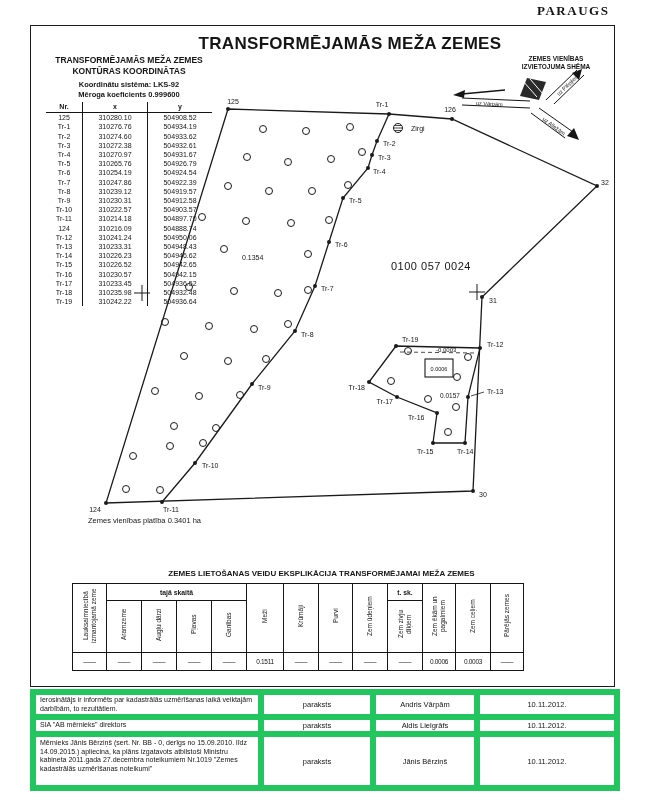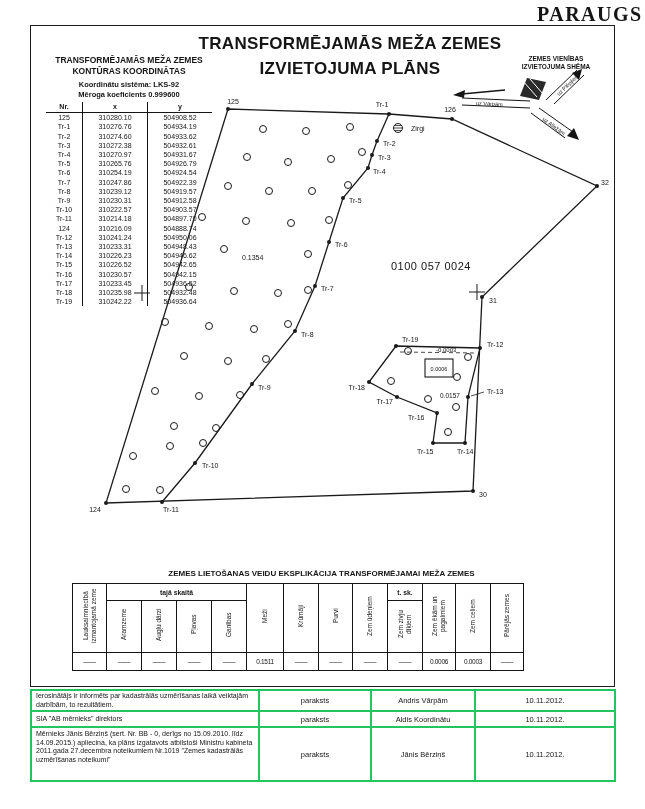--- a/index.html
+++ b/index.html
@@ -1,20 +1,20 @@
 <!DOCTYPE html>
 <html><head>
 <meta charset="utf-8">
 <style>
   html,body{margin:0;padding:0;}
   body{width:645px;height:809px;position:relative;background:#fff;color:#151515;
        font-family:"Liberation Sans",sans-serif;overflow:hidden;}
   .abs{position:absolute;}
   #watermark{top:3px;left:537px;font-family:"Liberation Serif",serif;font-weight:bold;
-             font-size:20px;letter-spacing:1.5px;}
+             font-size:13px;letter-spacing:1.5px;}
   #frame{left:30px;top:25px;width:583px;height:660px;border:1.6px solid #1c1c1c;}
   #main-title{left:168px;top:31px;width:364px;text-align:center;font-size:17px;
               font-weight:bold;line-height:25px;letter-spacing:.3px;}
   
   #coords{left:34px;top:55px;width:190px;text-align:center;}
   #coords .t{font-size:8.5px;font-weight:bold;line-height:10.5px;}
   #coords .s{font-size:7.5px;font-weight:bold;line-height:9.5px;}
   #coords .s1{margin-top:4px;}
   #coord-table{margin:3px auto 0;border-collapse:collapse;font-size:7px;line-height:9.2px;}
   #coord-table th{font-weight:bold;border-bottom:1.3px solid #151515;padding:0 2px 1px;}
@@ -49,34 +49,33 @@
   #expl-title{left:30px;top:569px;width:583px;text-align:center;font-size:8px;font-weight:bold;}
   #expl{left:72px;top:583px;border-collapse:collapse;table-layout:fixed;}
   #expl td{border:1px solid #151515;text-align:center;vertical-align:middle;padding:1px;}
   #expl .band{font-size:6.8px;font-weight:bold;height:14px;}
   .vtext{display:inline-block;writing-mode:vertical-rl;transform:rotate(180deg);
          font-size:6.5px;line-height:7.6px;height:58px;}
   #expl .h2 .vtext{height:45px;}
   #expl .val{font-size:6.5px;height:15px;letter-spacing:-.3px;}
   
   #sig{left:30px;top:689px;border-collapse:collapse;table-layout:fixed;}
-  #sig td{border:2px solid #22c55e;font-size:7.5px;text-align:center;vertical-align:middle;
+  #sig td{border:6px solid #22c55e;font-size:7.5px;text-align:center;vertical-align:middle;
           padding:1px 4px;}
   #sig td.desc{font-size:7px;line-height:8.5px;text-align:left;vertical-align:middle;}
   #sig tr.r3 td.desc{vertical-align:top;padding-top:2px;}
 </style>
 </head>
 <body>
 
 <div class="abs" id="watermark">PARAUGS</div>
 <div class="abs" id="frame"></div>
 
 <div class="abs" id="main-title">
   <div>TRANSFORMĒJAMĀS MEŽA ZEMES</div>
-  <div>IZVIETOJUMA PLĀNS</div>
 </div>
 
 <div class="abs" id="coords">
   <div class="t">TRANSFORMĒJAMĀS MEŽA ZEMES</div>
   <div class="t">KONTŪRAS KOORDINĀTAS</div>
   <div class="s s1">Koordinātu sistēma: LKS-92</div>
   <div class="s">Mēroga koeficients 0.999600</div>
   <table id="coord-table">
     <thead>
       <tr>
@@ -324,20 +323,21 @@
       <text x="439" y="371" class="alabel" font-size="5.5" text-anchor="middle">0.0006</text>
       <text x="440" y="398" class="alabel" font-size="6.5" text-anchor="start">0.0157</text>
     </g>
   <circle cx="398" cy="128" r="4.5" class="tree"></circle>
   <path class="thin" d="M394.5 125.5 L401.5 125.5 M393.5 128 L402.5 128 M394.5 130.5 L401.5 130.5"></path>
   <text x="411" y="131" class="vlabel">Zirgi</text>
   <text x="391" y="270" class="cadastre">0100 057 0024</text>
 </svg>
 
 <div class="abs" id="notes">
+    <div>Zemes vienības platība 0.3401 ha</div>
   </div>
 
 <div class="abs" id="expl-title">ZEMES LIETOŠANAS VEIDU EKSPLIKĀCIJA TRANSFORMĒJAMAI MEŽA ZEMES</div>
 <table class="abs" id="expl">
   <colgroup>
     <col style="width:34px">
       <col style="width:35px">
       <col style="width:35px">
       <col style="width:35px">
     <col style="width:35px">
@@ -398,21 +398,21 @@
   <tbody>
       <tr style="height:21px">
     <td class="desc">Ierosinātājs ir informēts par kadastrālās uzmērīšanas laikā veiktajām darbībām, to rezultātiem.</td>
     <td>paraksts</td>
     <td>Andris Vārpām</td>
     <td>10.11.2012.</td>
   </tr>
   <tr style="height:16px">
     <td class="desc">SIA "AB mērnieks" direktors</td>
     <td>paraksts</td>
-    <td>Aldis Koordinātu</td>
+    <td>Aldis Lielgrāfs</td>
     <td>10.11.2012.</td>
   </tr>
   <tr class="r3" style="height:54px">
     <td class="desc">Mērnieks Jānis Bērziņš (sert. Nr. BB - 0, derīgs no 15.09.2010. līdz 14.09.2015.) apliecina, ka plāns izgatavots atbilstoši Ministru kabineta 2011.gada 27.decembra noteikumiem Nr.1019 "Zemes kadastrālās uzmērīšanas noteikumi"</td>
     <td>paraksts</td>
     <td>Jānis Bērziņš</td>
     <td>10.11.2012.</td>
   </tr>
 </tbody>
   </table>

